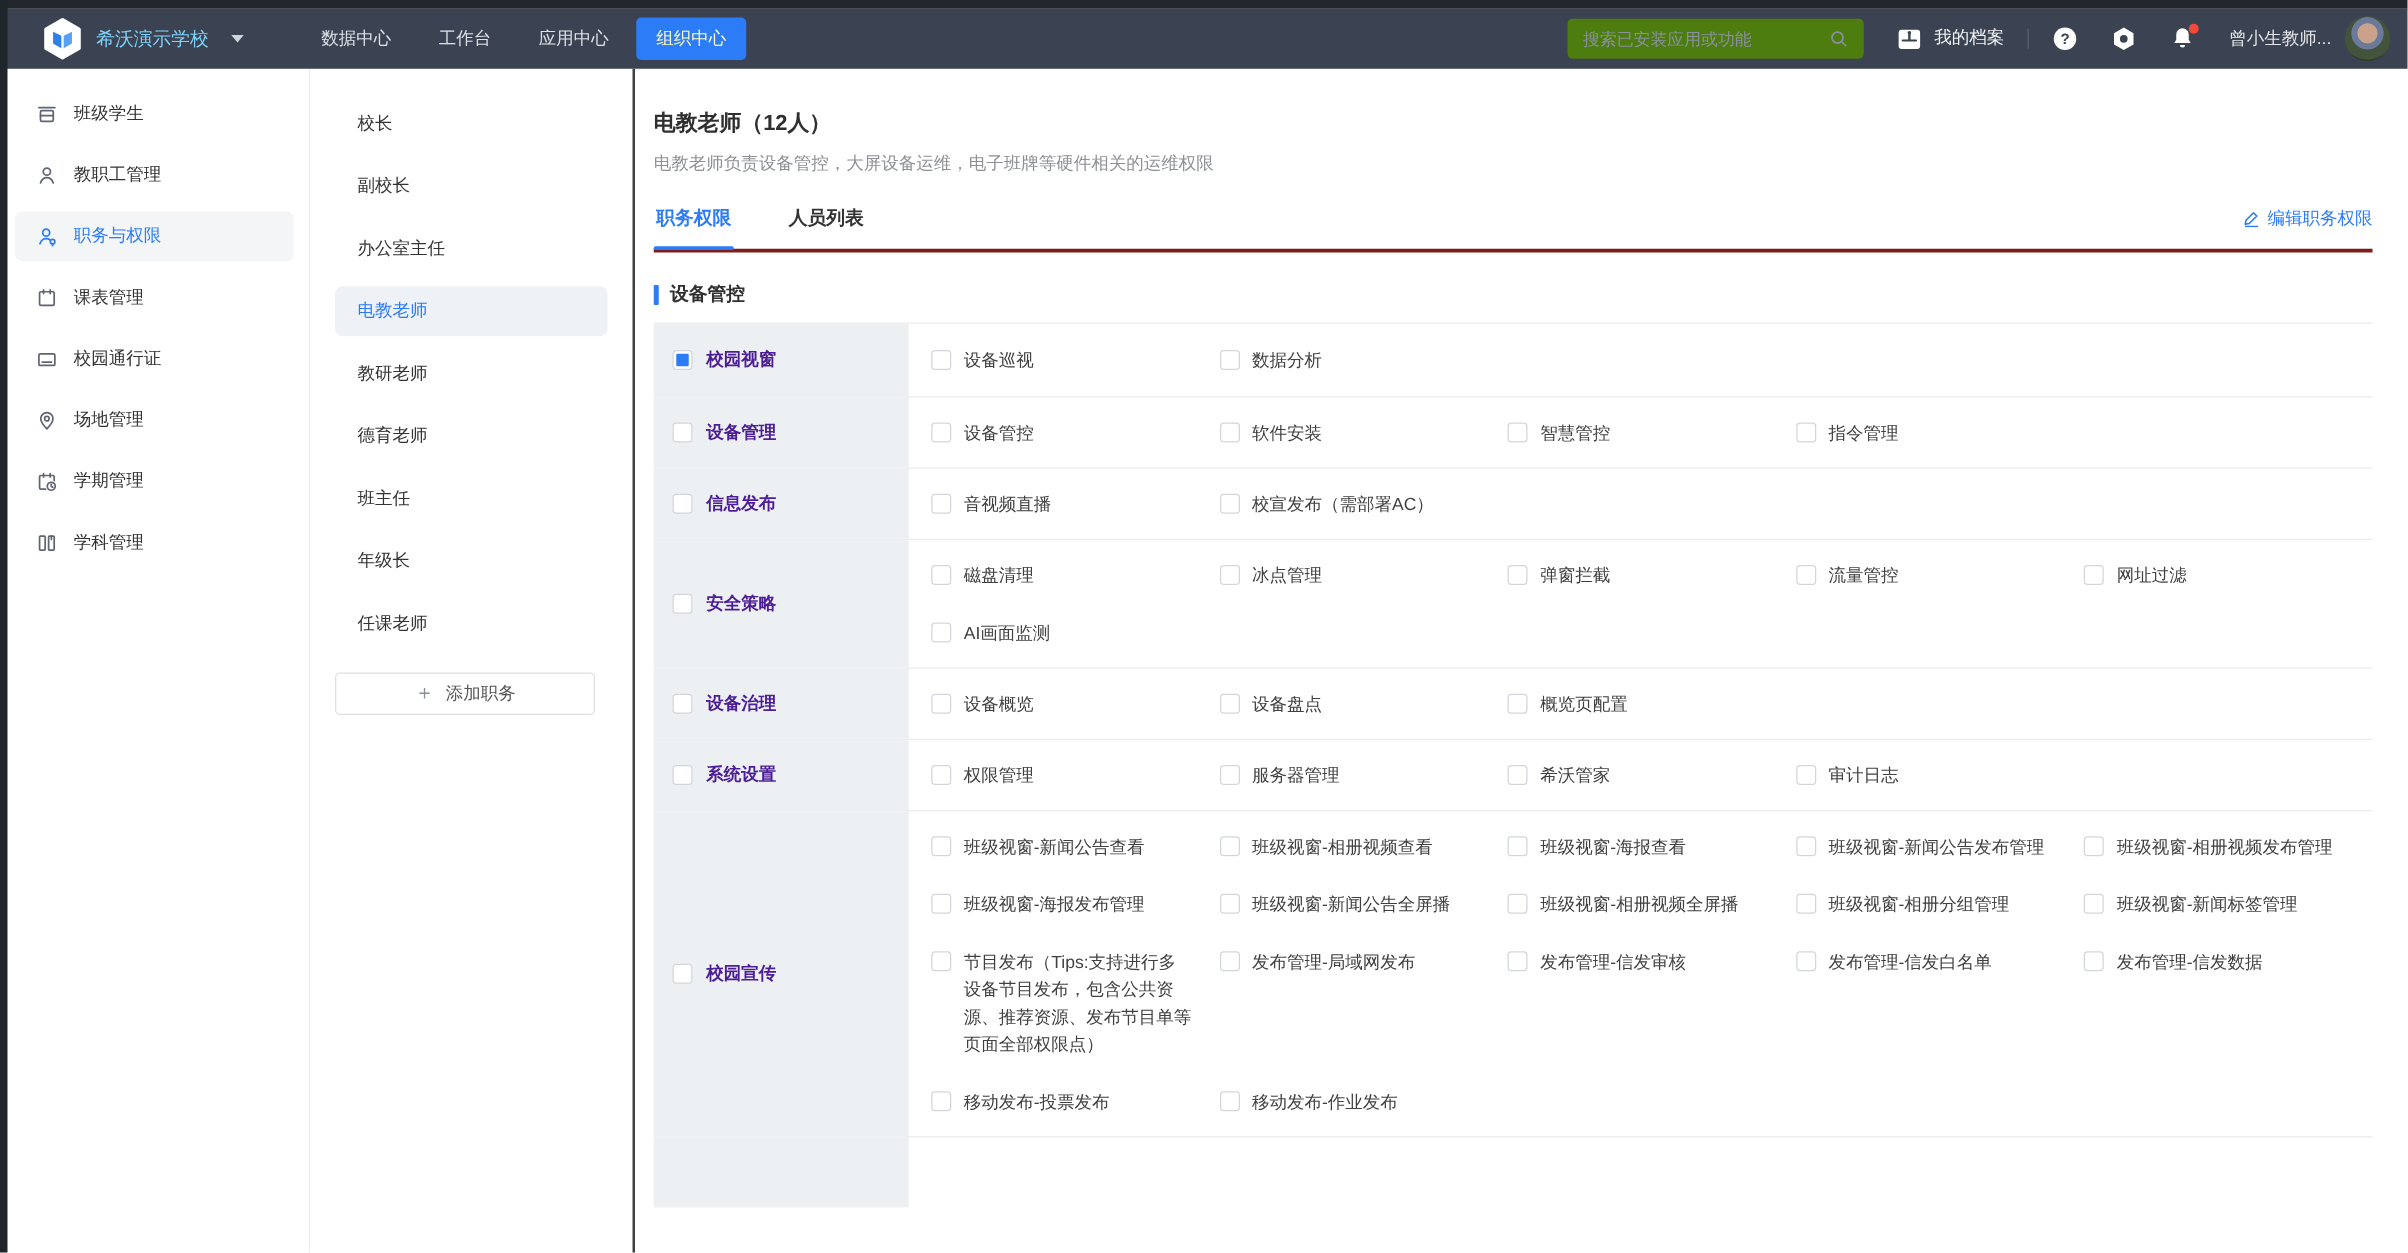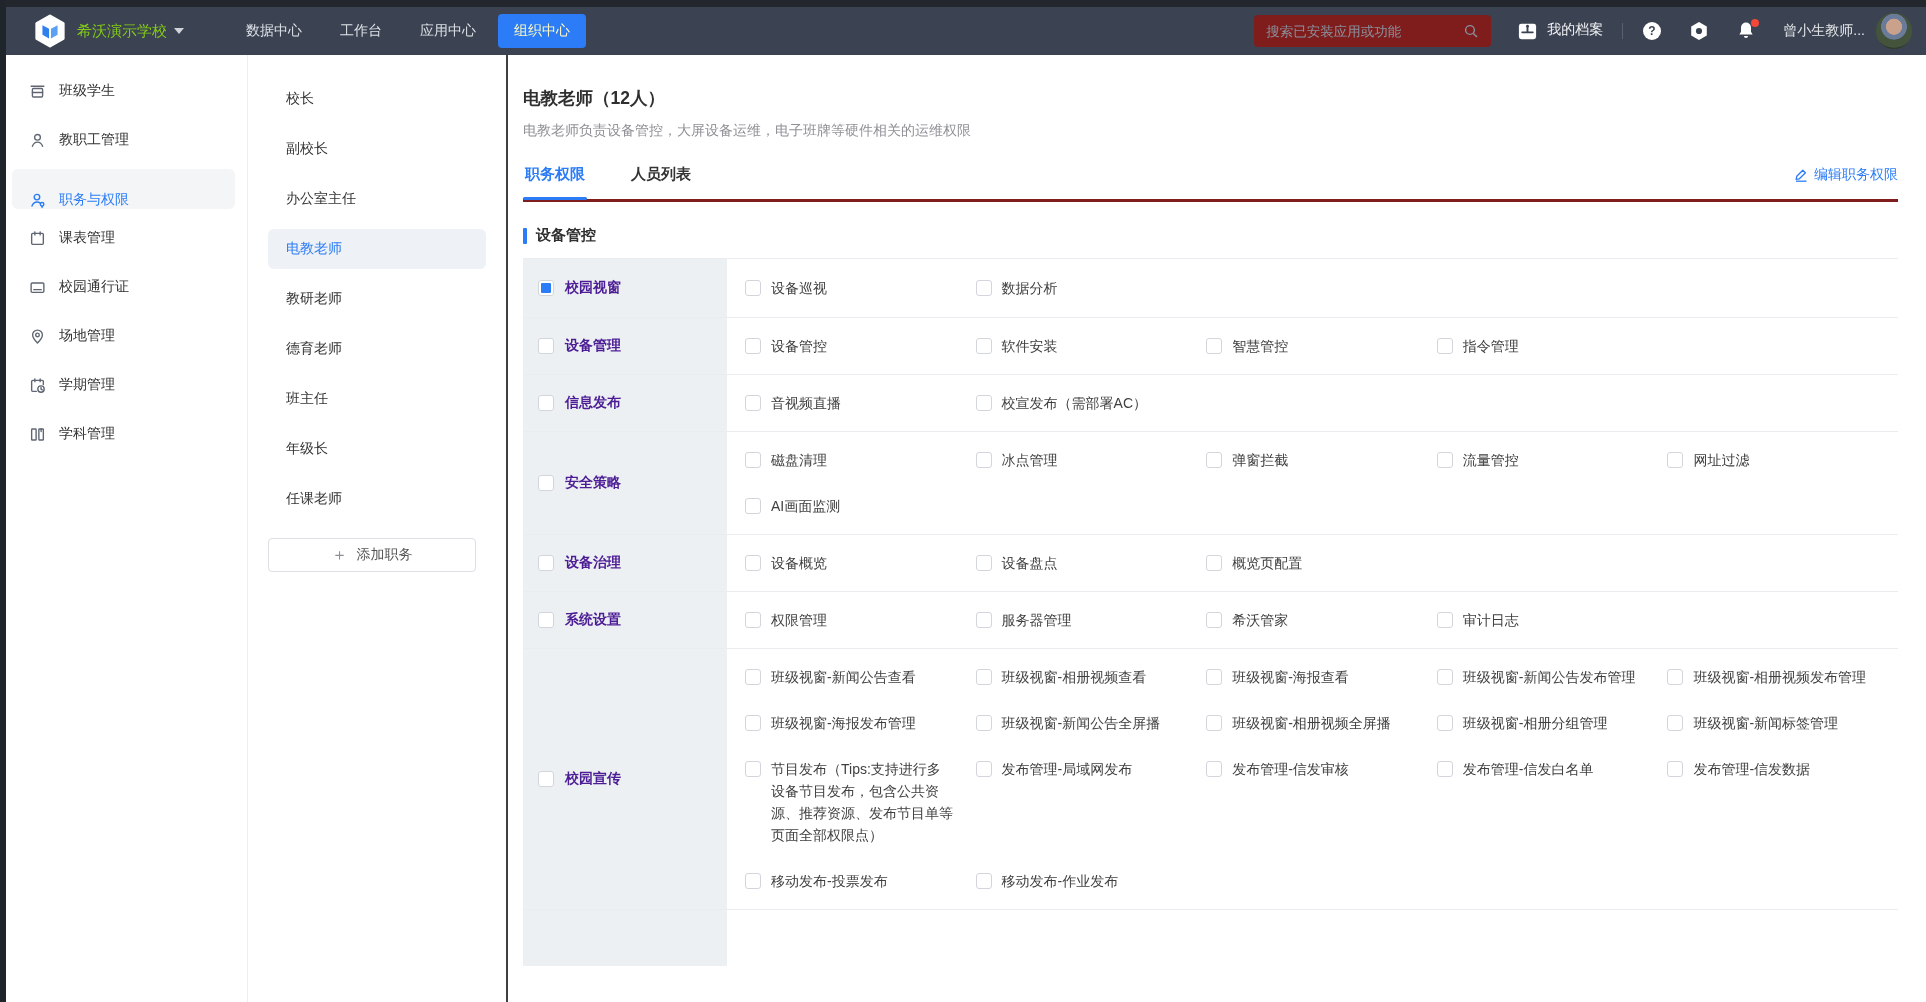--- a/index.html
+++ b/index.html
@@ -7,44 +7,44 @@
     font-family:"Liberation Sans","DejaVu Sans",sans-serif; color:#333; }
 
   
   .edge { position:absolute; left:0; top:0; width:6px; height:1002px; background:#20242b; z-index:60; }
 
   
   .topstrip { position:absolute; top:0; left:0; width:100%; height:7px; background:#23262d; z-index:30; }
   .navbar { position:absolute; top:7px; left:0; width:100%; height:48px; background:#3b4251;
     display:flex; align-items:center; padding:0 14px 0 33px; z-index:20; }
   .logo { width:34px; height:34px; flex:none; }
-  .school { color:#84cc16; font-size:15px; margin-left:10px; display:flex; align-items:center; gap:7px; cursor:pointer; white-space:nowrap; }
+  .school { color:#7dd3fc; font-size:15px; margin-left:10px; display:flex; align-items:center; gap:18px; cursor:pointer; white-space:nowrap; }
   .school .caret { width:0; height:0; border-left:5px solid transparent; border-right:5px solid transparent; border-top:6px solid #cfd3da; }
   .nav-items { display:flex; align-items:center; margin-left:46px; gap:6px; }
   .nav-item { padding:8px 16px; font-size:14px; color:#dde0e6; cursor:pointer; white-space:nowrap; border-radius:4px; }
   .nav-item.active { background:#2b7cf6; color:#fef9c3;font-family:Liberation Mono, monospace; }
   .nav-right { margin-left:auto; display:flex; align-items:center; }
-  .search { width:237px; height:32px; background:#7f1d1d; border-radius:4px; display:flex; align-items:center; padding:0 12px; }
+  .search { width:237px; height:32px; background:#4d7c0f; border-radius:4px; display:flex; align-items:center; padding:0 12px; }
   .search input { flex:1; background:transparent; border:none; outline:none; color:#c9cdd5; font-size:13.5px; font-family:inherit; }
   .search input::placeholder { color:#8a919d; }
   .archive { display:flex; align-items:flex-start; gap:9px; color:#f2f3f5; font-size:14px; margin-left:26px; cursor:pointer; white-space:nowrap; }
   .nav-sep { width:1px; height:16px; background:#5a616e; margin:0 19px; }
   .icon-btn { margin-right:27px; position:relative; cursor:pointer; display:flex; }
   .badge-dot { position:absolute; top:-2px; right:-3px; width:8px; height:8px; border-radius:50%; background:#f5483b; }
   .user-name { color:#e3e5e8; font-size:14px; margin-right:11px; cursor:pointer; white-space:nowrap; }
   .avatar { width:36px; height:36px; border-radius:50%; flex:none; cursor:pointer;
     background:radial-gradient(circle at 50% 38%, #caa28b 0 27%, #6a7b9a 29% 44%, #44543c 46% 72%, #2e3b2c 74%); }
 
   
   .sidebar { position:absolute; top:55px; left:0; width:248px; bottom:0; background:#fff;
     border-right:1px solid #ebedf0; padding-top:16px; z-index:10; }
   .side-item { height:40px; margin:0 12px 9px 12px; border-radius:6px; display:flex; align-items:center;
     padding-left:17px; gap:13px; font-size:14px; color:#333; cursor:pointer; }
   .side-item .sicon { display:flex; color:#5f6672; }
-  .side-item.active { background:#f3f5f7; color:#2b7cf6;align-items:flex-end; }
+  .side-item.active { background:#f3f5f7; color:#2b7cf6; }
   .side-item.active .sicon { color:#2b7cf6; }
 
   
   .roles { position:absolute; top:55px; left:249px; width:259px; bottom:0; background:#fff;
     border-right:2px solid #404040; padding-top:24px; z-index:10; }
   .role-item { height:40px; margin:0 20px 10px 19px; border-radius:6px; display:flex; align-items:center;
     padding-left:18px; font-size:14px; color:#333; cursor:pointer; }
   .role-item.active { background:#eef1f5; color:#2b7cf6; }
   .add-role { margin:19px 0 0 19px; width:208px; height:34px; border:1px solid #dcdfe3; border-radius:4px;
     display:flex; align-items:center; justify-content:center; gap:9px; color:#555; font-size:14px; cursor:pointer; background:#fff; }

